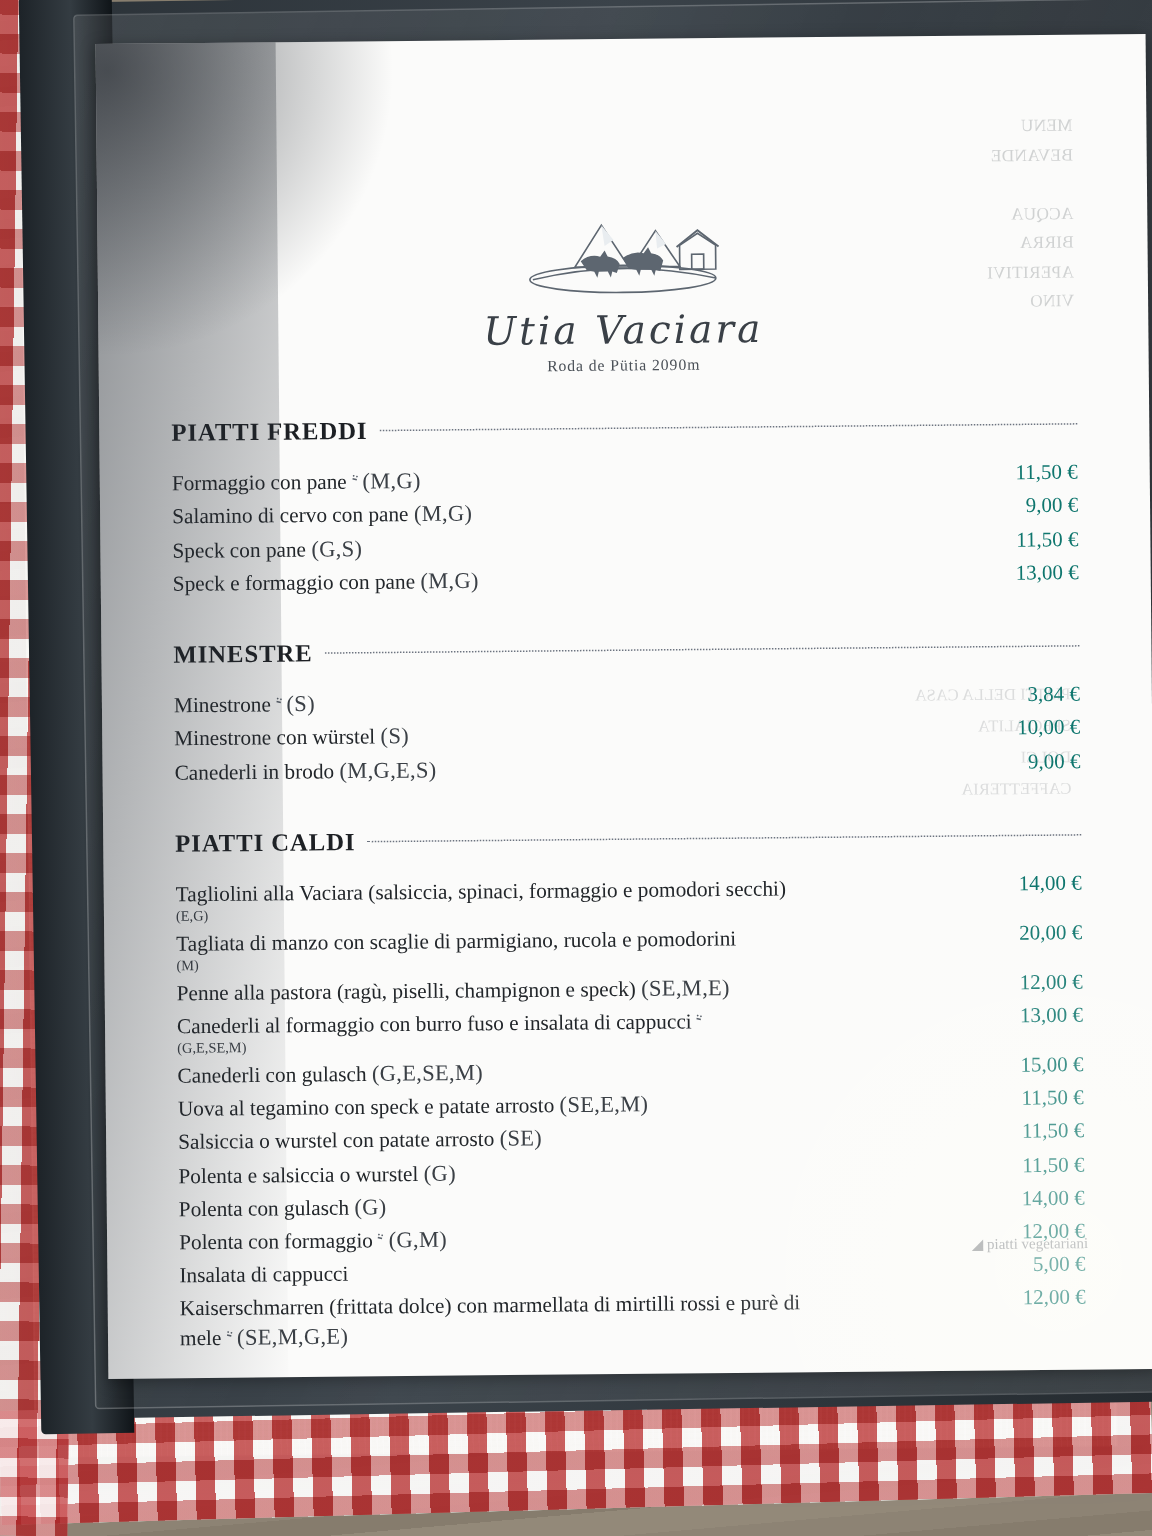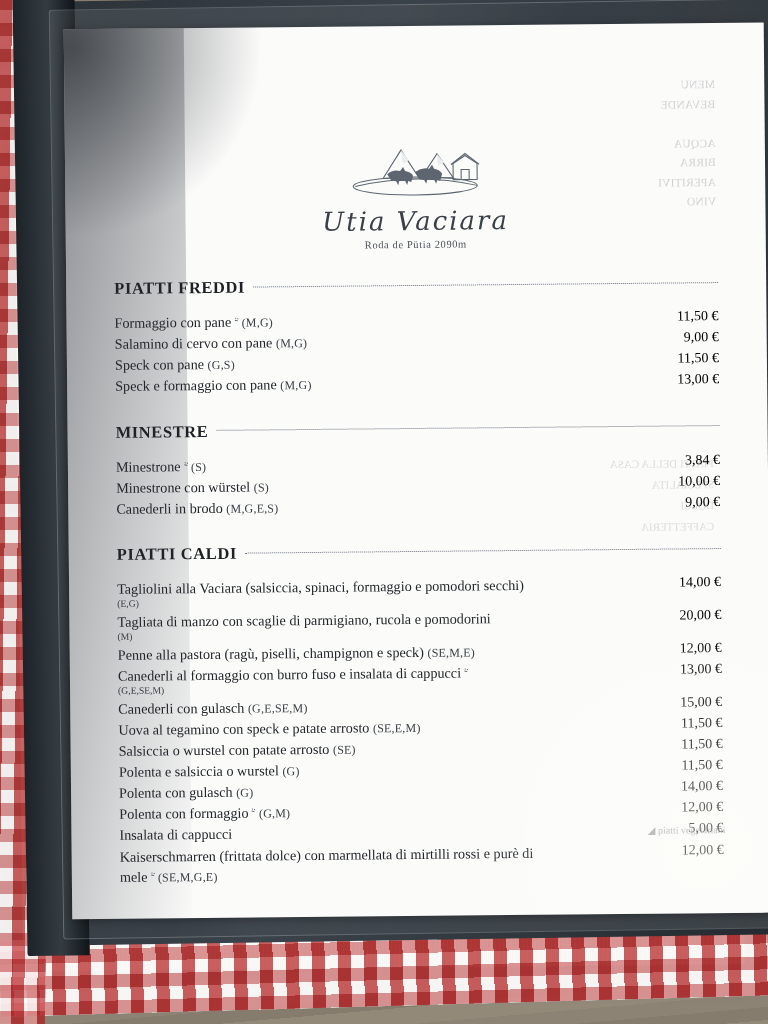--- a/index.html
+++ b/index.html
@@ -247,41 +247,41 @@
     gap: 10px;
     margin-bottom: 1px;
   }
   .name {
     font-size: 14.2px;
     line-height: 1.42;
     color: #22262a;
     max-width: 420px;
   }
   .alg {
-    font-size: 12px;
+    font-size: 15px;
     letter-spacing: .2px;
     color: #3b4046;
     vertical-align: baseline;
   }
   .alg-own {
     display: block;
     font-size: 9.6px;
     color: #3b4046;
     margin-top: -2px;
   }
   .veg {
     display: inline-block;
     font-size: 12px;
     color: #5a616a;
     transform: translateY(-3px) rotate(14deg);
     margin-left: 3px;
   }
   .price {
     font-size: 14px;
-    color: #000000;
+    color: #0f766e;
     white-space: nowrap;
     min-width: 64px;
     text-align: right;
     padding-top: 1px;
   }
   .veg-note {
     position: absolute;
     right: 46px;
     bottom: 78px;
     font-size: 10px;

